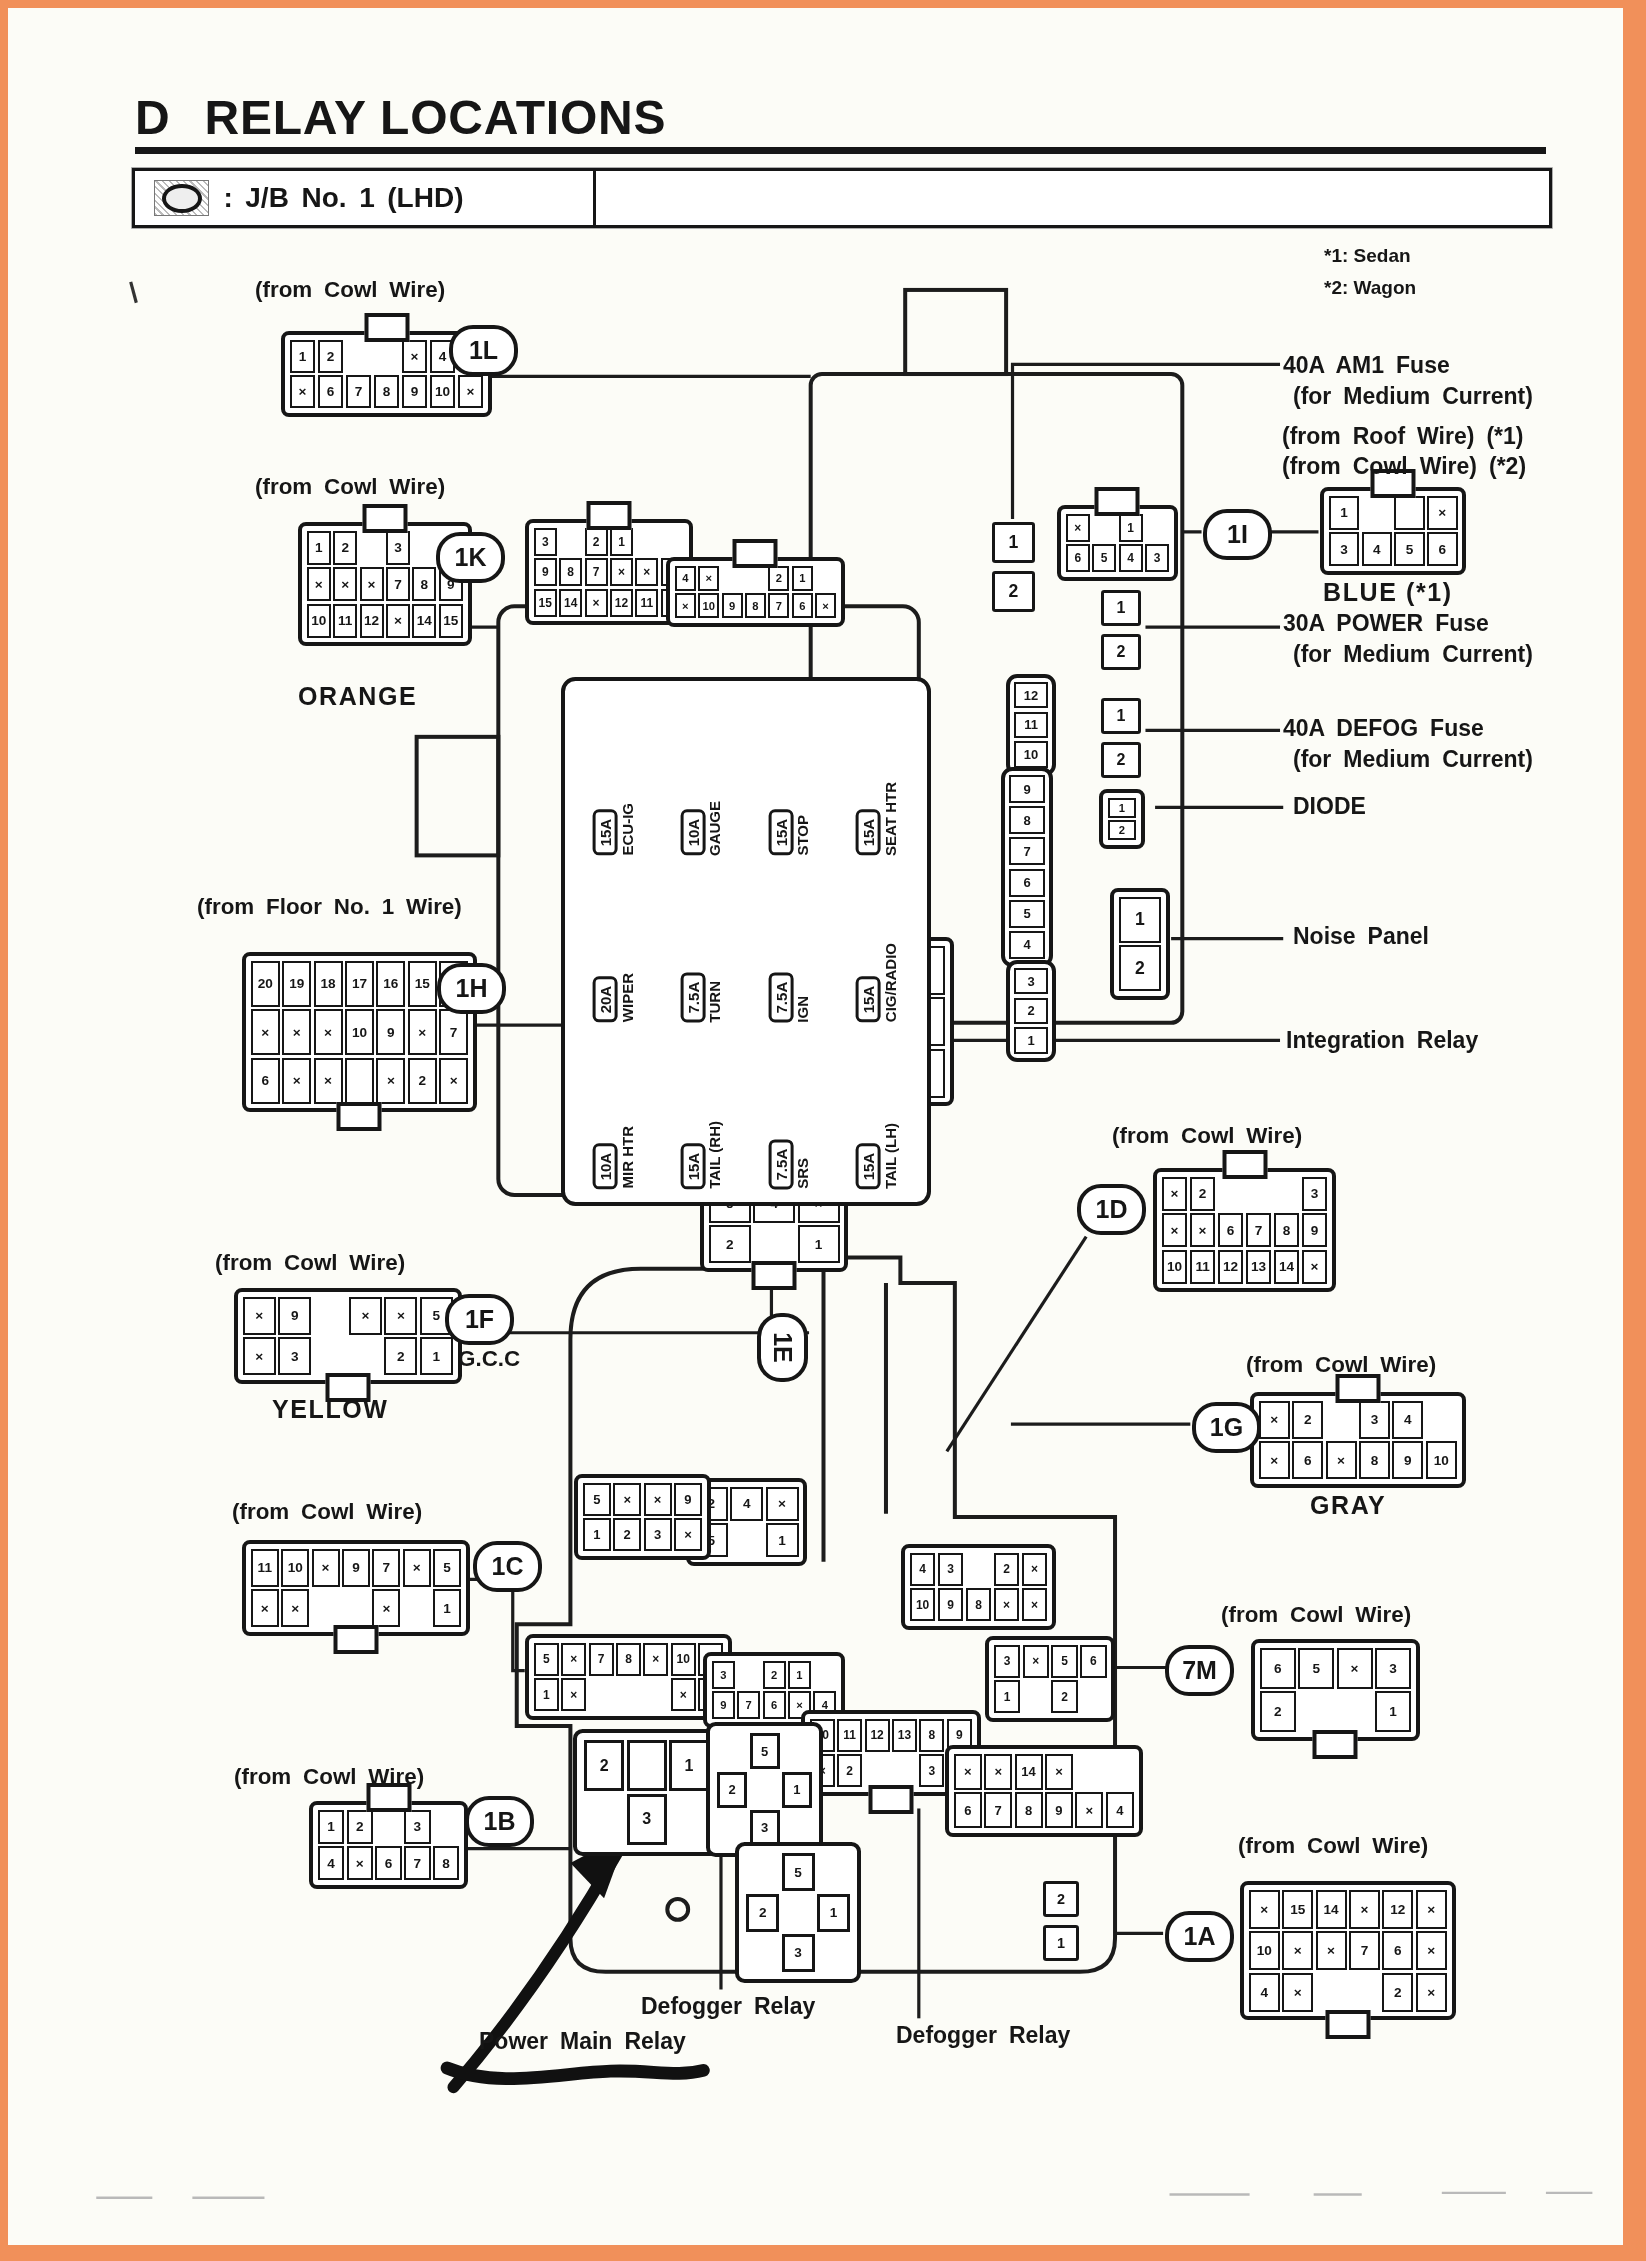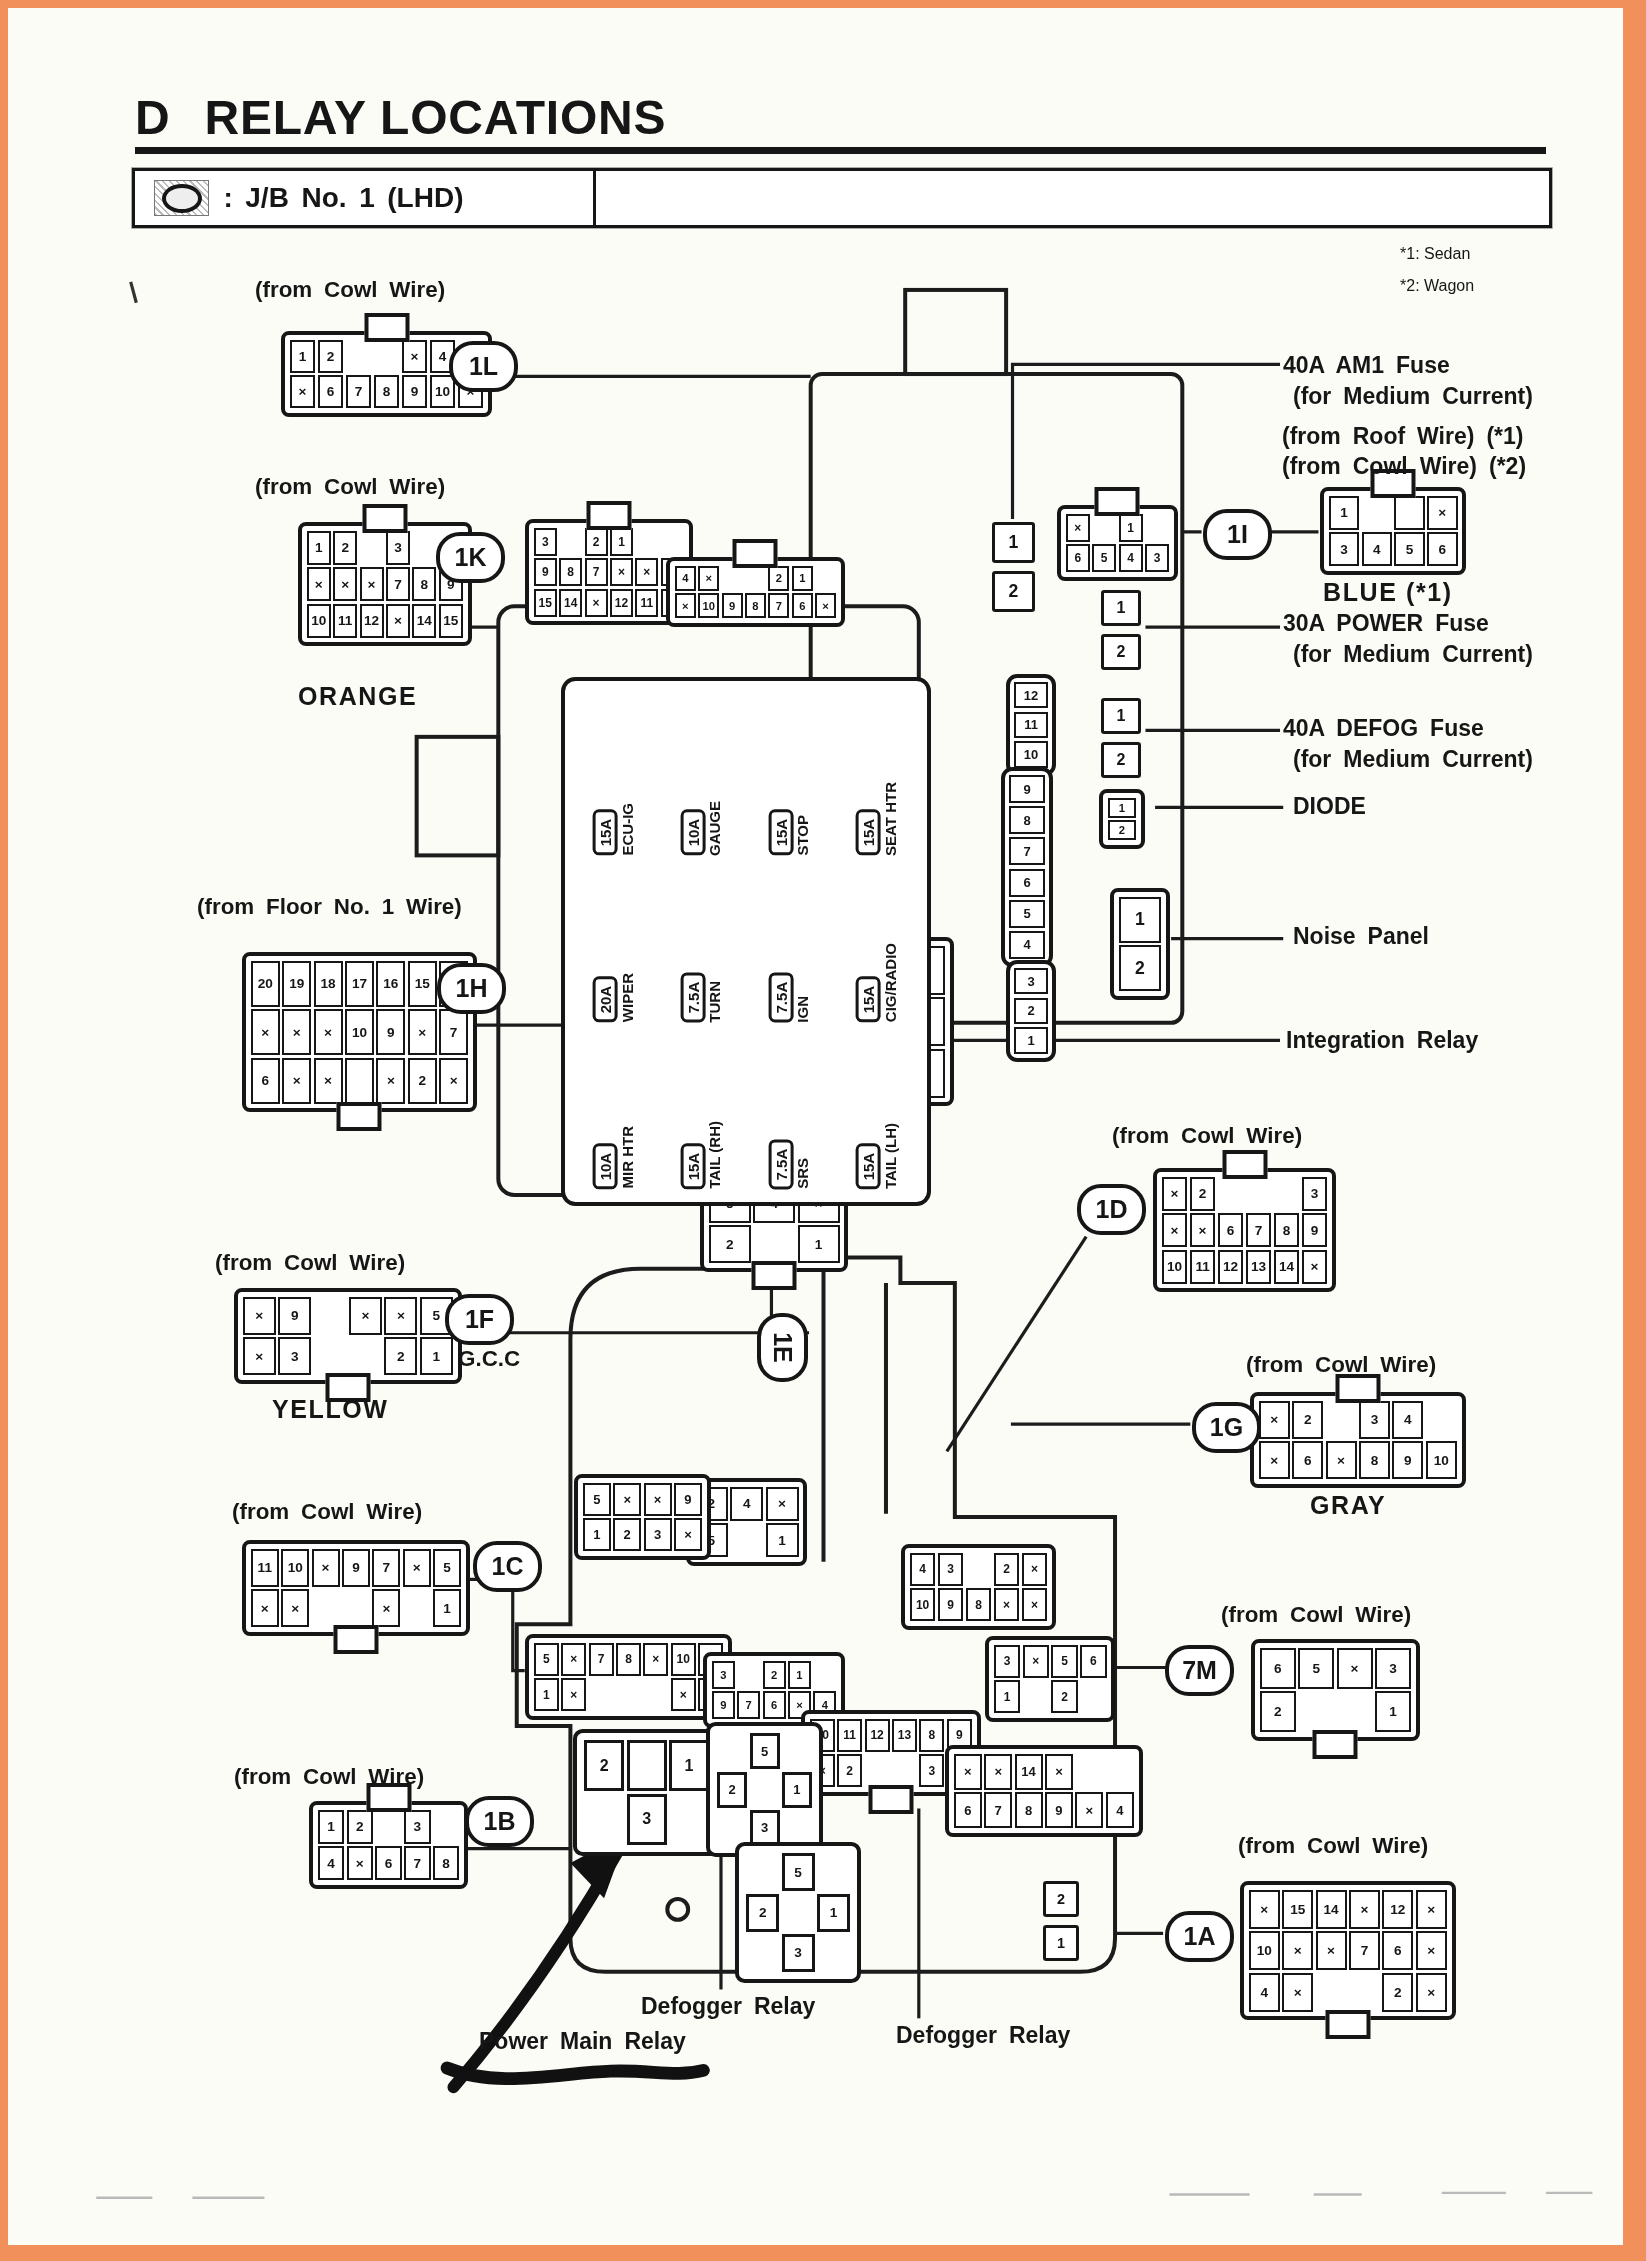--- a/index.html
+++ b/index.html
@@ -14,21 +14,21 @@
   .title-bar{position:absolute;left:135px;top:147px;width:1411px;height:7.2px;background:#161616;z-index:3;}
   .hdr-box{position:absolute;left:132px;top:168px;width:1414px;height:54px;border:3.2px solid #161616;
            background:#fff;display:flex;align-items:stretch;z-index:3;box-shadow:0 0 0 0.8px #999;}
   .hdr-cell-l{display:flex;align-items:center;gap:14.4px;padding-left:19px;width:439px;}
   .hdr-div{width:3.2px;background:#161616;}
   .hdr-cell-r{display:flex;align-items:center;padding-left:26px;flex:1;}
   .hdr-text{font-size:28px;font-weight:700;white-space:nowrap;word-spacing:4.8px;}
   .legend-icon{width:53px;height:34px;display:flex;align-items:center;justify-content:center;
      background:repeating-linear-gradient(45deg,#bbb 0 1.6px,transparent 1.6px 4.8px);border:1.6px solid #777;}
   .legend-icon i{display:block;width:32px;height:21px;border:4.8px solid #161616;border-radius:50%;background:#eee;}
-  .note{position:absolute;left:1400px;font-size:16px;font-weight:400;z-index:3;white-space:nowrap;}
+  .note{position:absolute;left:1324px;font-size:19px;font-weight:700;z-index:3;white-space:nowrap;}
   
   .cap,.sub{position:absolute;font-size:22.4px;font-weight:700;white-space:nowrap;word-spacing:5.6px;z-index:3;}
   .clr{position:absolute;font-size:25px;font-weight:700;letter-spacing:1.6px;z-index:3;white-space:nowrap;}
   .callout{position:absolute;font-size:23px;font-weight:700;white-space:nowrap;word-spacing:5.6px;z-index:3;}
   .badge{position:absolute;width:61px;height:43px;border:4.8px solid #161616;border-radius:24px;background:#fff;
          display:flex;align-items:center;justify-content:center;font-size:25px;font-weight:700;z-index:4;}
   
   .conn{position:absolute;background:#fff;border:4px solid #161616;border-radius:8px;padding:4.8px;
         display:flex;flex-direction:column;gap:2.4px;z-index:2;}
   .crow{display:flex;gap:2.4px;}
@@ -202,21 +202,21 @@
         <span class="cell">×</span>
         <span class="cell">6</span>
         <span class="cell">7</span>
         <span class="cell">8</span>
         <span class="cell">9</span>
         <span class="cell">10</span>
         <span class="cell">×</span>
       </div>
     </div>
     <div class="cap" style="left: 255px; top: 277px;">(from Cowl Wire)</div>
-    <div class="badge" style="left: 449px; top: 325px; margin-top: 16px;">1L</div>
+    <div class="badge" style="left: 449px; top: 325px;">1L</div>
     <div class="conn" style="left: 298px; top: 522px; --cw: 20px; --ch: 30px;">
       <div class="tab top"></div>
       <div class="crow">
         <span class="cell">1</span>
         <span class="cell">2</span>
         <span class="cell gap"></span>
         <span class="cell">3</span>
       </div>
       <div class="crow">
         <span class="cell">×</span>

